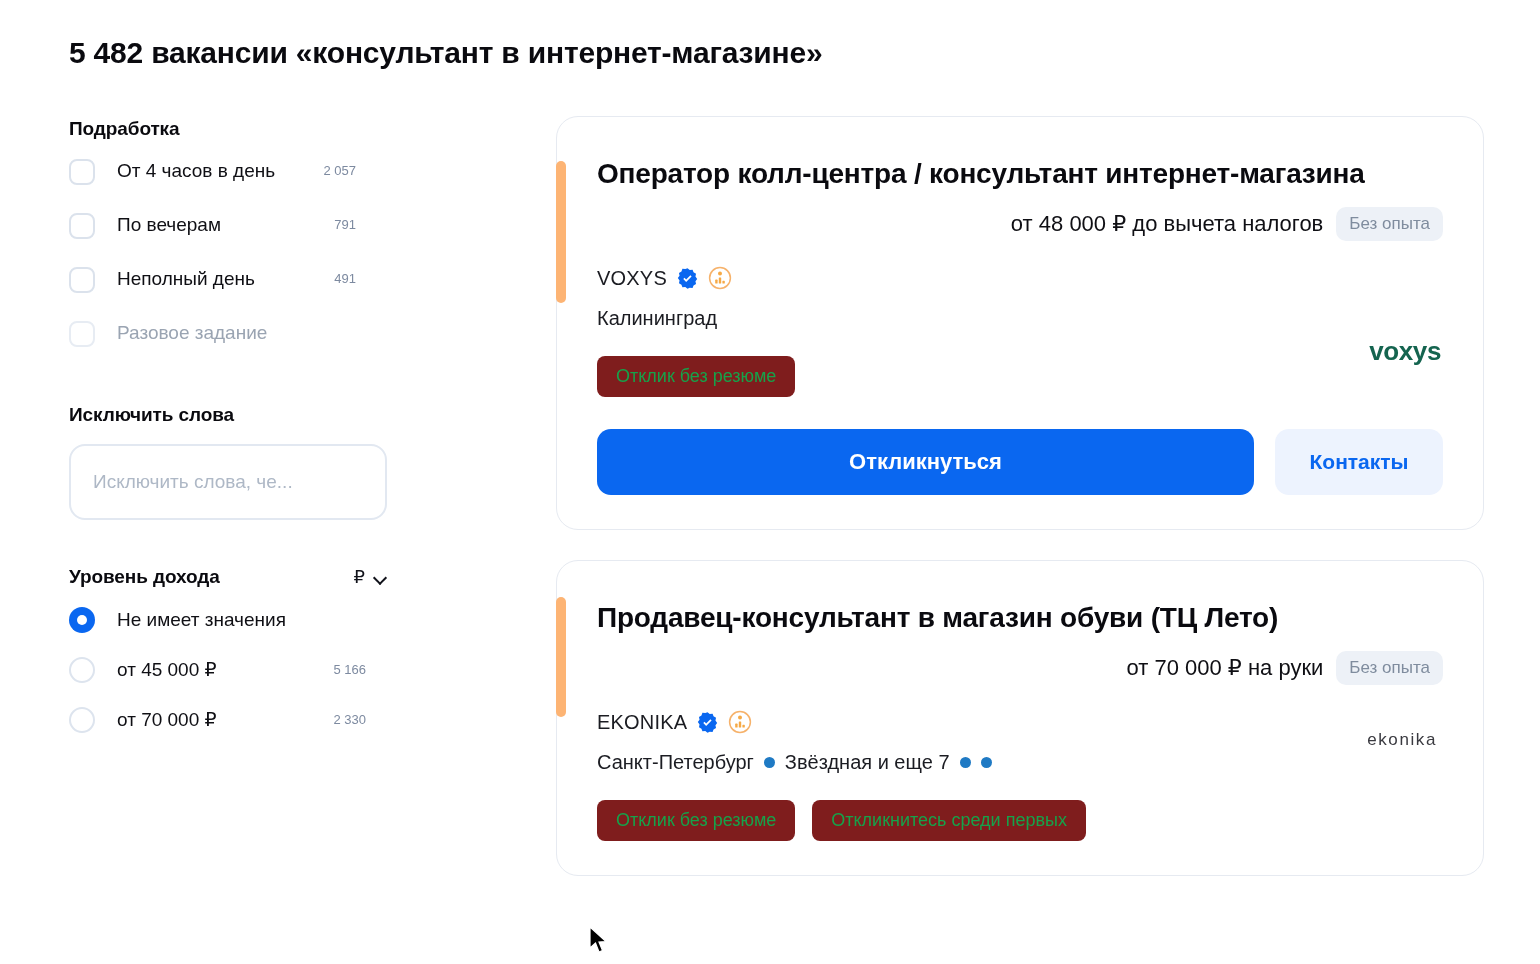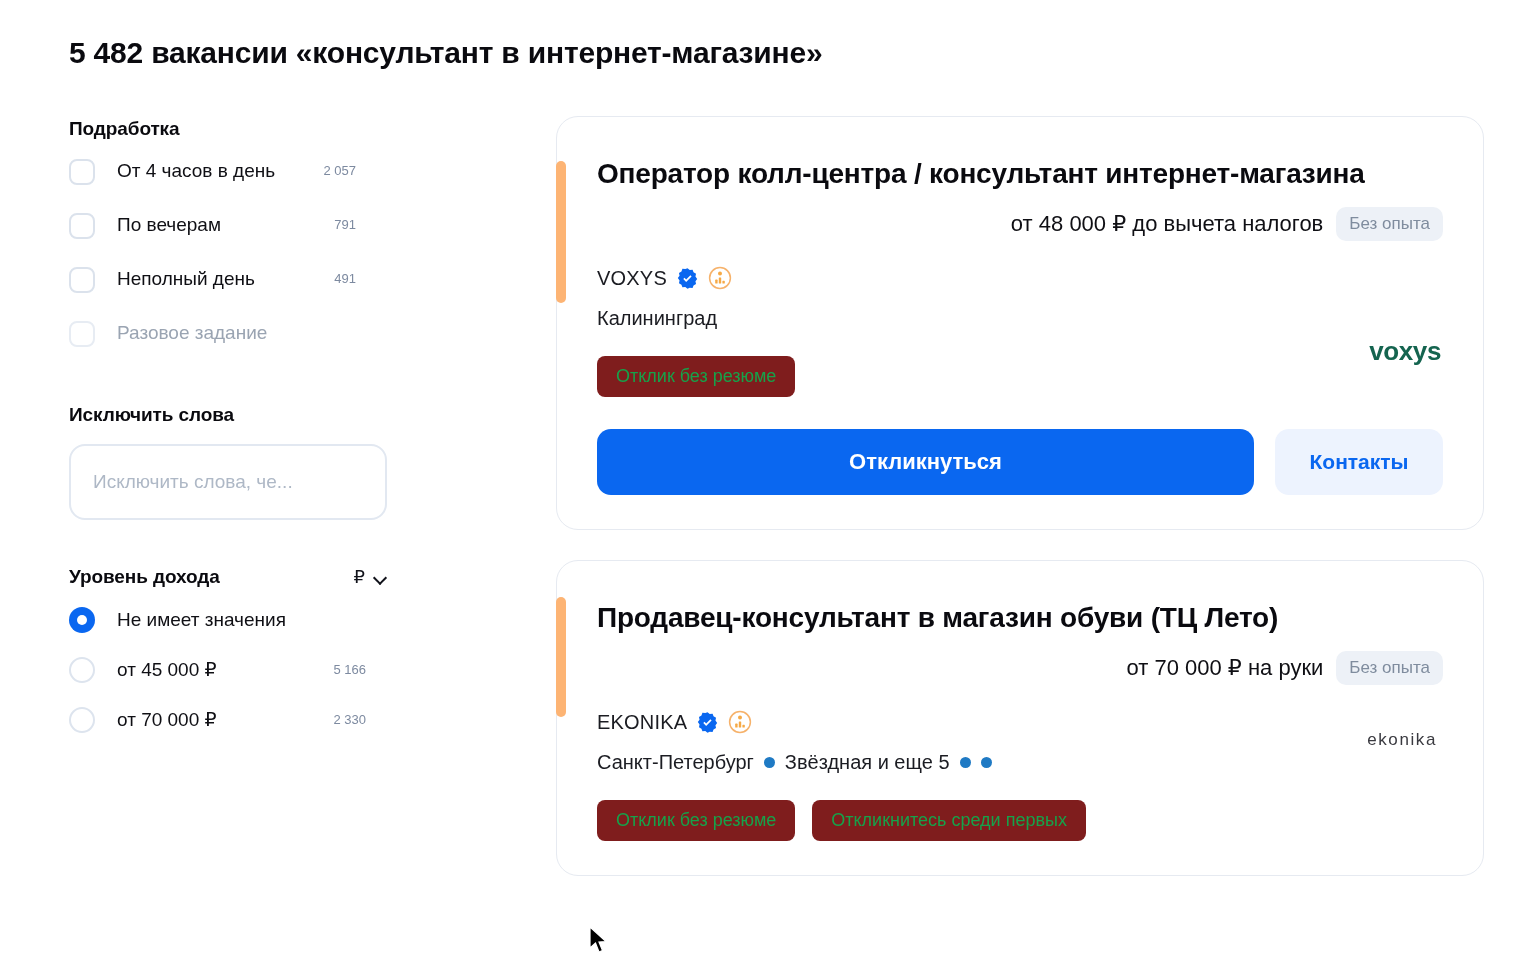--- a/index.html
+++ b/index.html
@@ -472,21 +472,21 @@
           <circle cx="12" cy="7.6" r="2" fill="#f6a945"></circle>
           <rect x="7.2" y="13.6" width="2.4" height="4" rx="0.6" fill="#f6a945"></rect>
           <rect x="10.8" y="11.4" width="2.4" height="6.2" rx="0.6" fill="#f6a945"></rect>
           <rect x="14.4" y="14.8" width="2.4" height="2.8" rx="0.6" fill="#f6a945"></rect>
         </svg>
       </div>
 
       <div class="location-row">
         <span>Санкт-Петербург</span>
         <span class="metro-dot"></span>
-        <span class="metro-name">Звёздная и еще 5</span>
+        <span class="metro-name">Звёздная и еще 7</span>
         <span class="metro-dot"></span>
         <span class="metro-dot"></span>
       </div>
 
       <div class="tag-row">
         <span class="tag-green">Отклик без резюме</span>
         <span class="tag-green">Откликнитесь среди первых</span>
       </div>
 
       <div class="logo-ekonika">ekonika</div>

